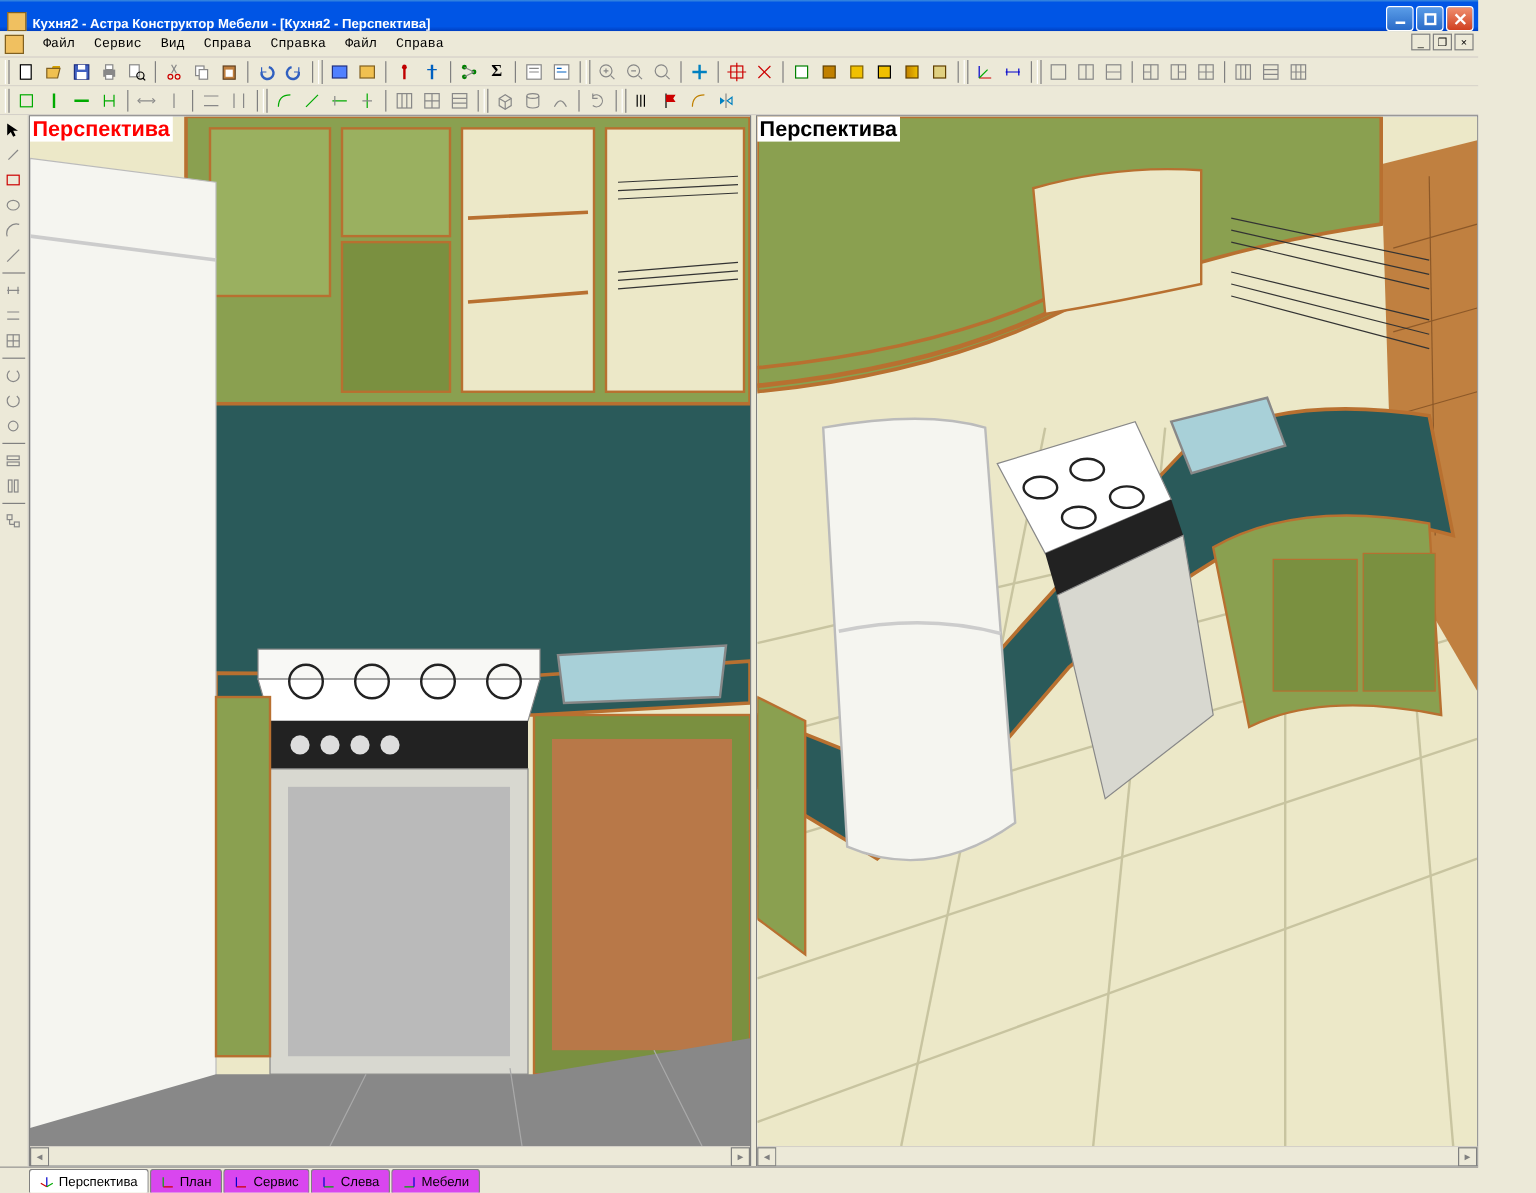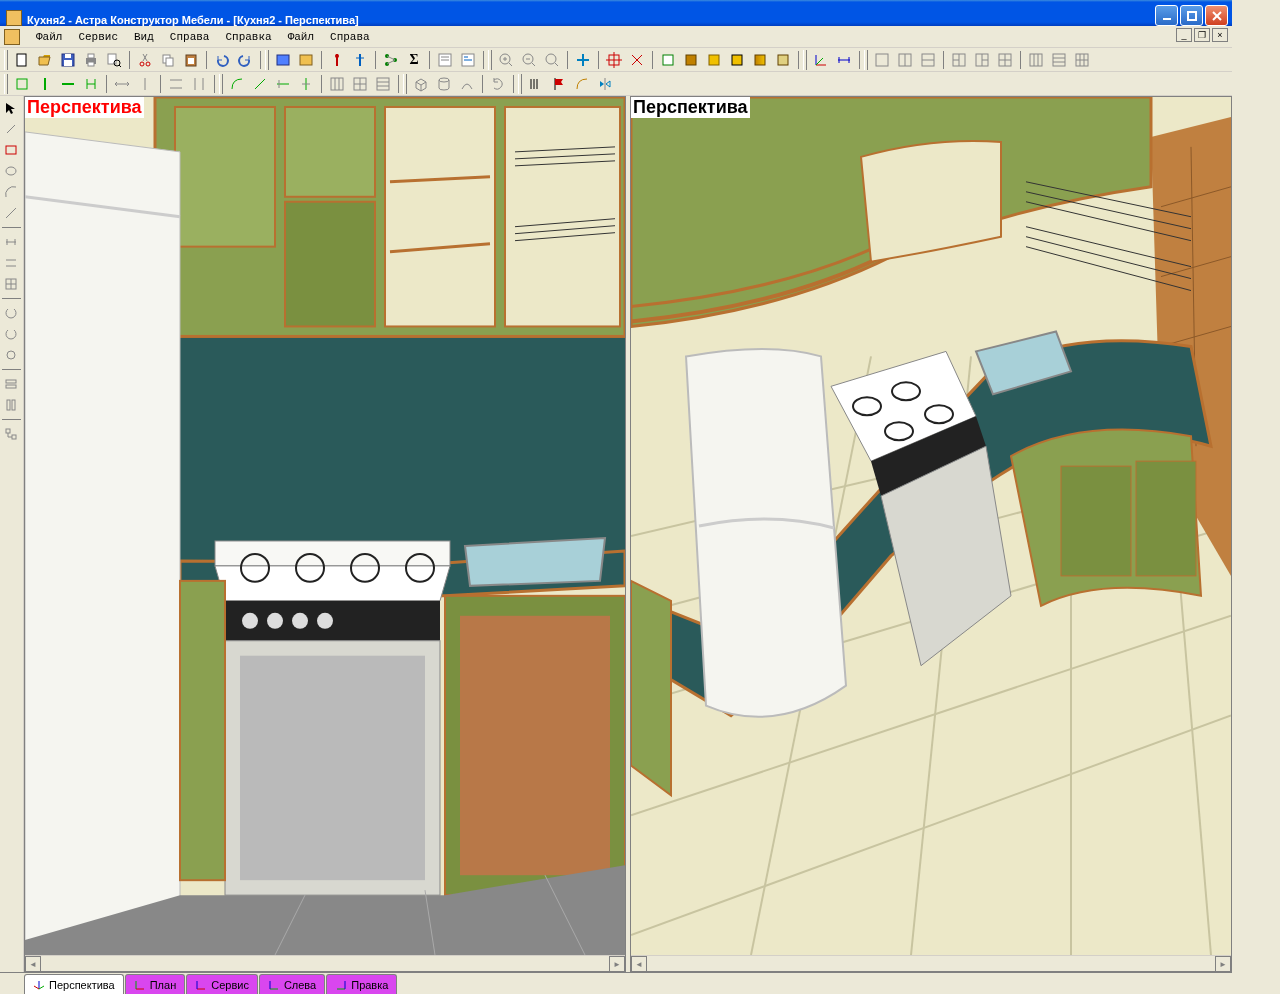--- a/index.html
+++ b/index.html
@@ -793,15 +793,15 @@
           <line x1="2" y1="10" x2="10" y2="10" stroke="#0a0"></line>
           <line x1="2" y1="10" x2="2" y2="2" stroke="#00c"></line>
         </svg></span>
       <span>Слева</span>
     </div>
   <div class="view-tab">
       <span class="tab-swatch"><svg width="12" height="12">
           <line x1="10" y1="10" x2="2" y2="10" stroke="#0a0"></line>
           <line x1="10" y1="10" x2="10" y2="2" stroke="#00c"></line>
         </svg></span>
-      <span>Правка</span>
+      <span>Мебели</span>
     </div>
 </div>
 
 </body></html>

